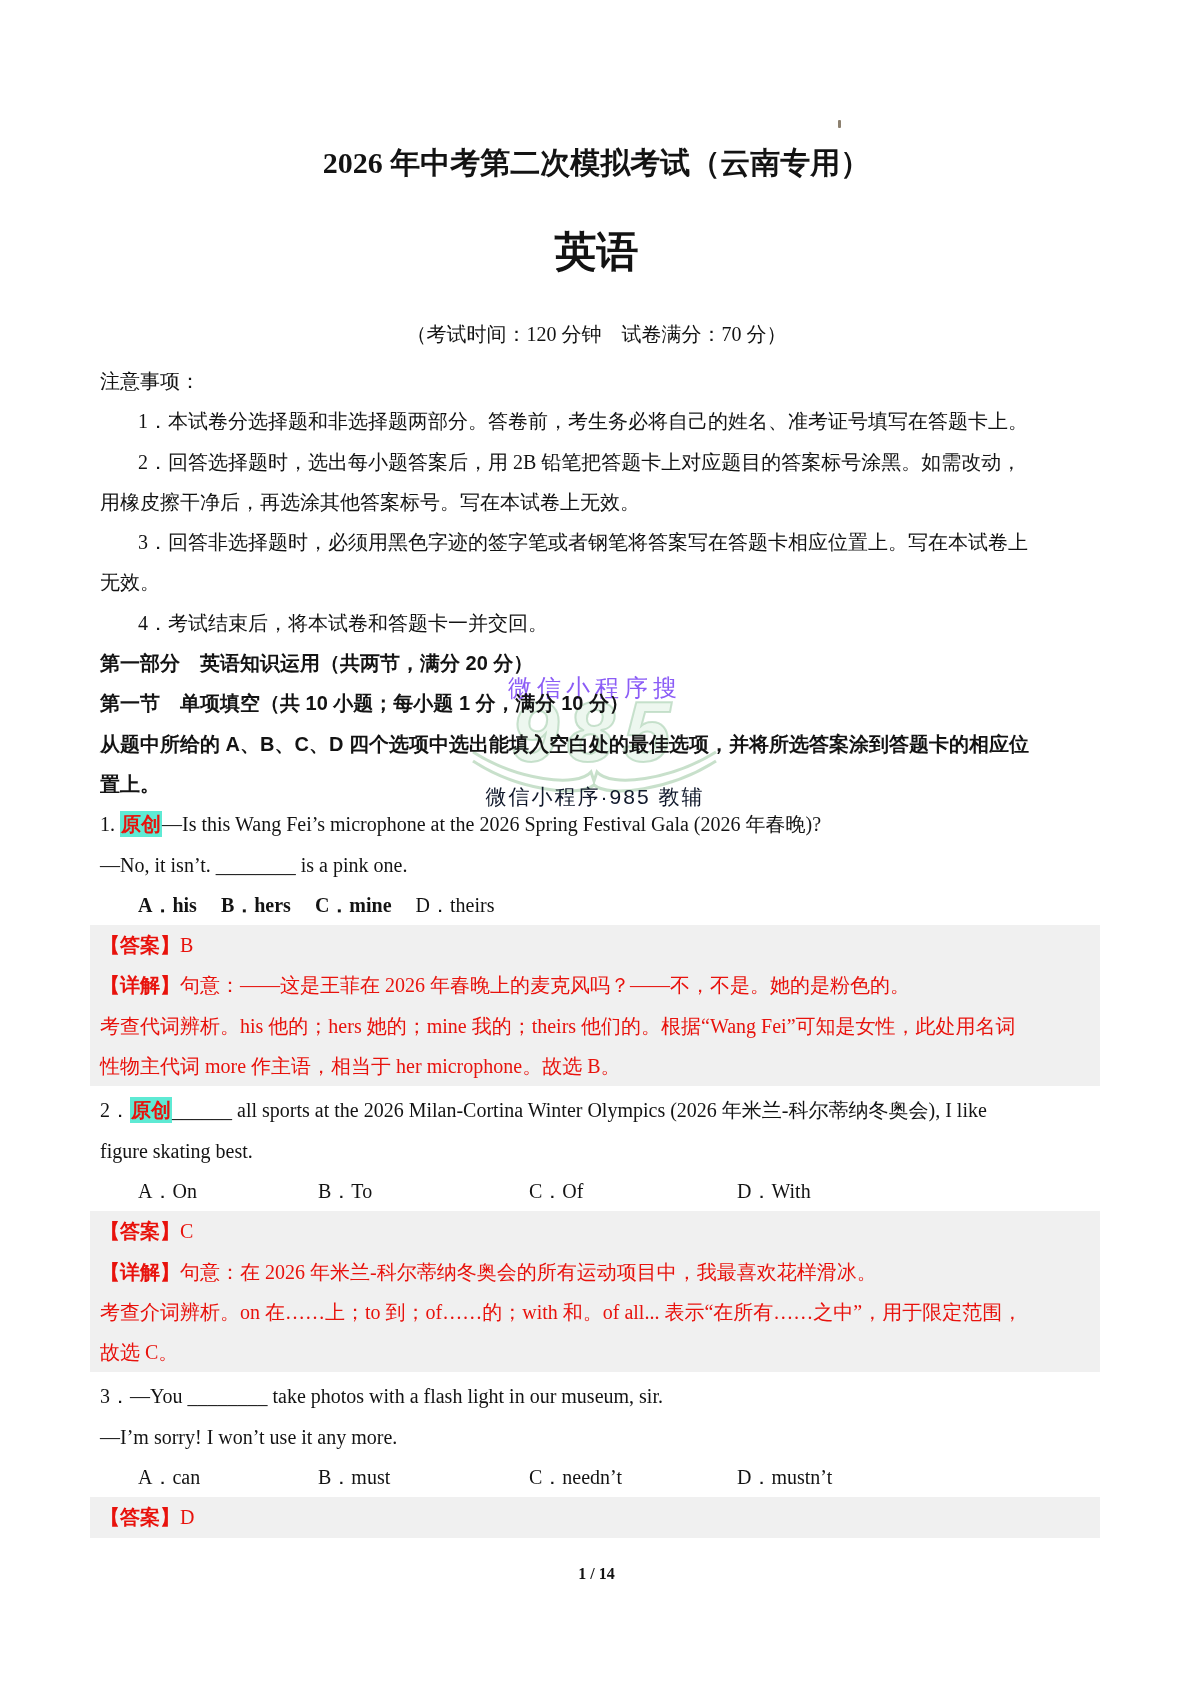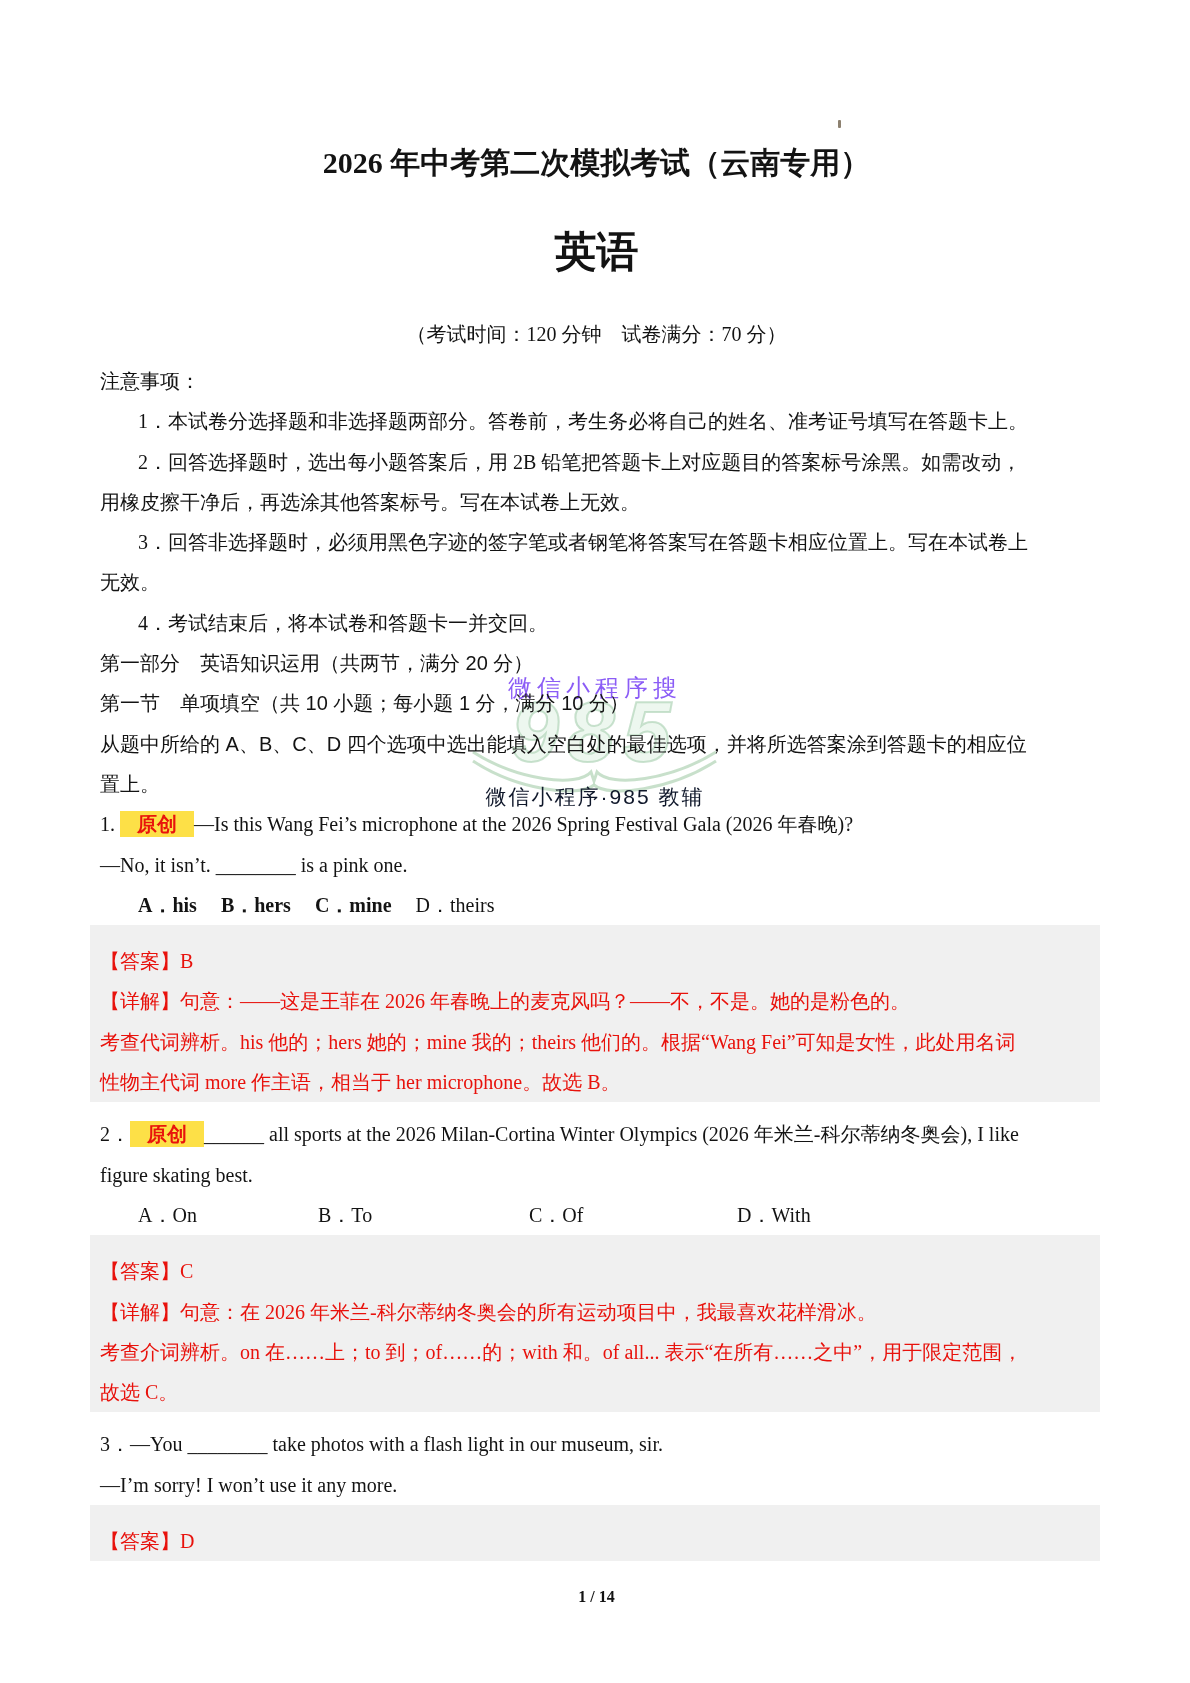--- a/index.html
+++ b/index.html
@@ -43,28 +43,28 @@
   }
   .subject {
     margin-top:47px; height:48px; line-height:48px;
     text-align:center; font-size:42px; font-weight:bold;
     font-family:"Liberation Sans","DejaVu Sans",sans-serif;
   }
   .exam-info { margin-top:45px; height:26px; line-height:26px; text-align:center; font-size:20px; }
   .col { margin-top:14px; font-size:20px; }
   .ln { height:40.3px; line-height:40.3px; white-space:nowrap; }
   .indent { padding-left:38px; }
-  .hei { font-family:"Liberation Sans","DejaVu Sans",sans-serif; font-weight:normal; }
+  .hei { font-family:"Liberation Sans","DejaVu Sans",sans-serif; font-weight:bold; }
   .red { color:#e8120c; }
   .tag {
-    background:#fde047; color:#e8120c; font-weight:bold;
+    background:#5eead4; color:#e8120c; font-weight:bold;
     font-family:"Liberation Sans","DejaVu Sans",sans-serif;
-    padding:2px 17px;
+    padding:2px 1px;
   }
-  .ans-block { background:#f0f0f0; margin:0 -7px 12px -10px; padding:16px 7px 0 10px; }
+  .ans-block { background:#f0f0f0; margin:0 -7px 4px -10px; padding:0 7px 0 10px; }
   .opt-c1 { display:inline-block; width:180px; }
   .opt-c2 { display:inline-block; width:211px; }
   .opt-c3 { display:inline-block; width:208px; }
   .opt-c4 { display:inline-block; }
   .q1opt { margin-right:24px;font-weight:bold; }
   .page-num { margin-top:22px; height:28px; line-height:28px; text-align:center;
               font-size:16px; font-weight:bold; }
 </style>
 </head>
 <body>
@@ -122,20 +122,23 @@
       </div>
       <div class="ans-block">
         <div class="ln red"><span class="hei red">【答案】</span><span>C</span></div>
         <div class="ln red"><span class="hei red">【详解】</span><span>句意：在 2026 年米兰-科尔蒂纳冬奥会的所有运动项目中，我最喜欢花样滑冰。</span></div>
         <div class="ln red">考查介词辨析。on 在……上；to 到；of……的；with 和。of all...  表示“在所有……之中”，用于限定范围，</div>
         <div class="ln red">故选 C。</div>
       </div>
 
       <div class="ln">3．—You ________ take photos with a flash light in our museum, sir.</div>
       <div class="ln">—I’m sorry! I won’t use it any more.</div>
+      <div class="ln indent">
+        <span class="opt-c1">A．can</span><span class="opt-c2">B．must</span><span class="opt-c3">C．needn’t</span><span class="opt-c4">D．mustn’t</span>
+      </div>
       <div class="ans-block">
         <div class="ln red"><span class="hei red">【答案】</span><span>D</span></div>
       </div>
 
       <div class="page-num">1 / 14</div>
     </div>
   </div>
 </div>
 
 </body></html>

